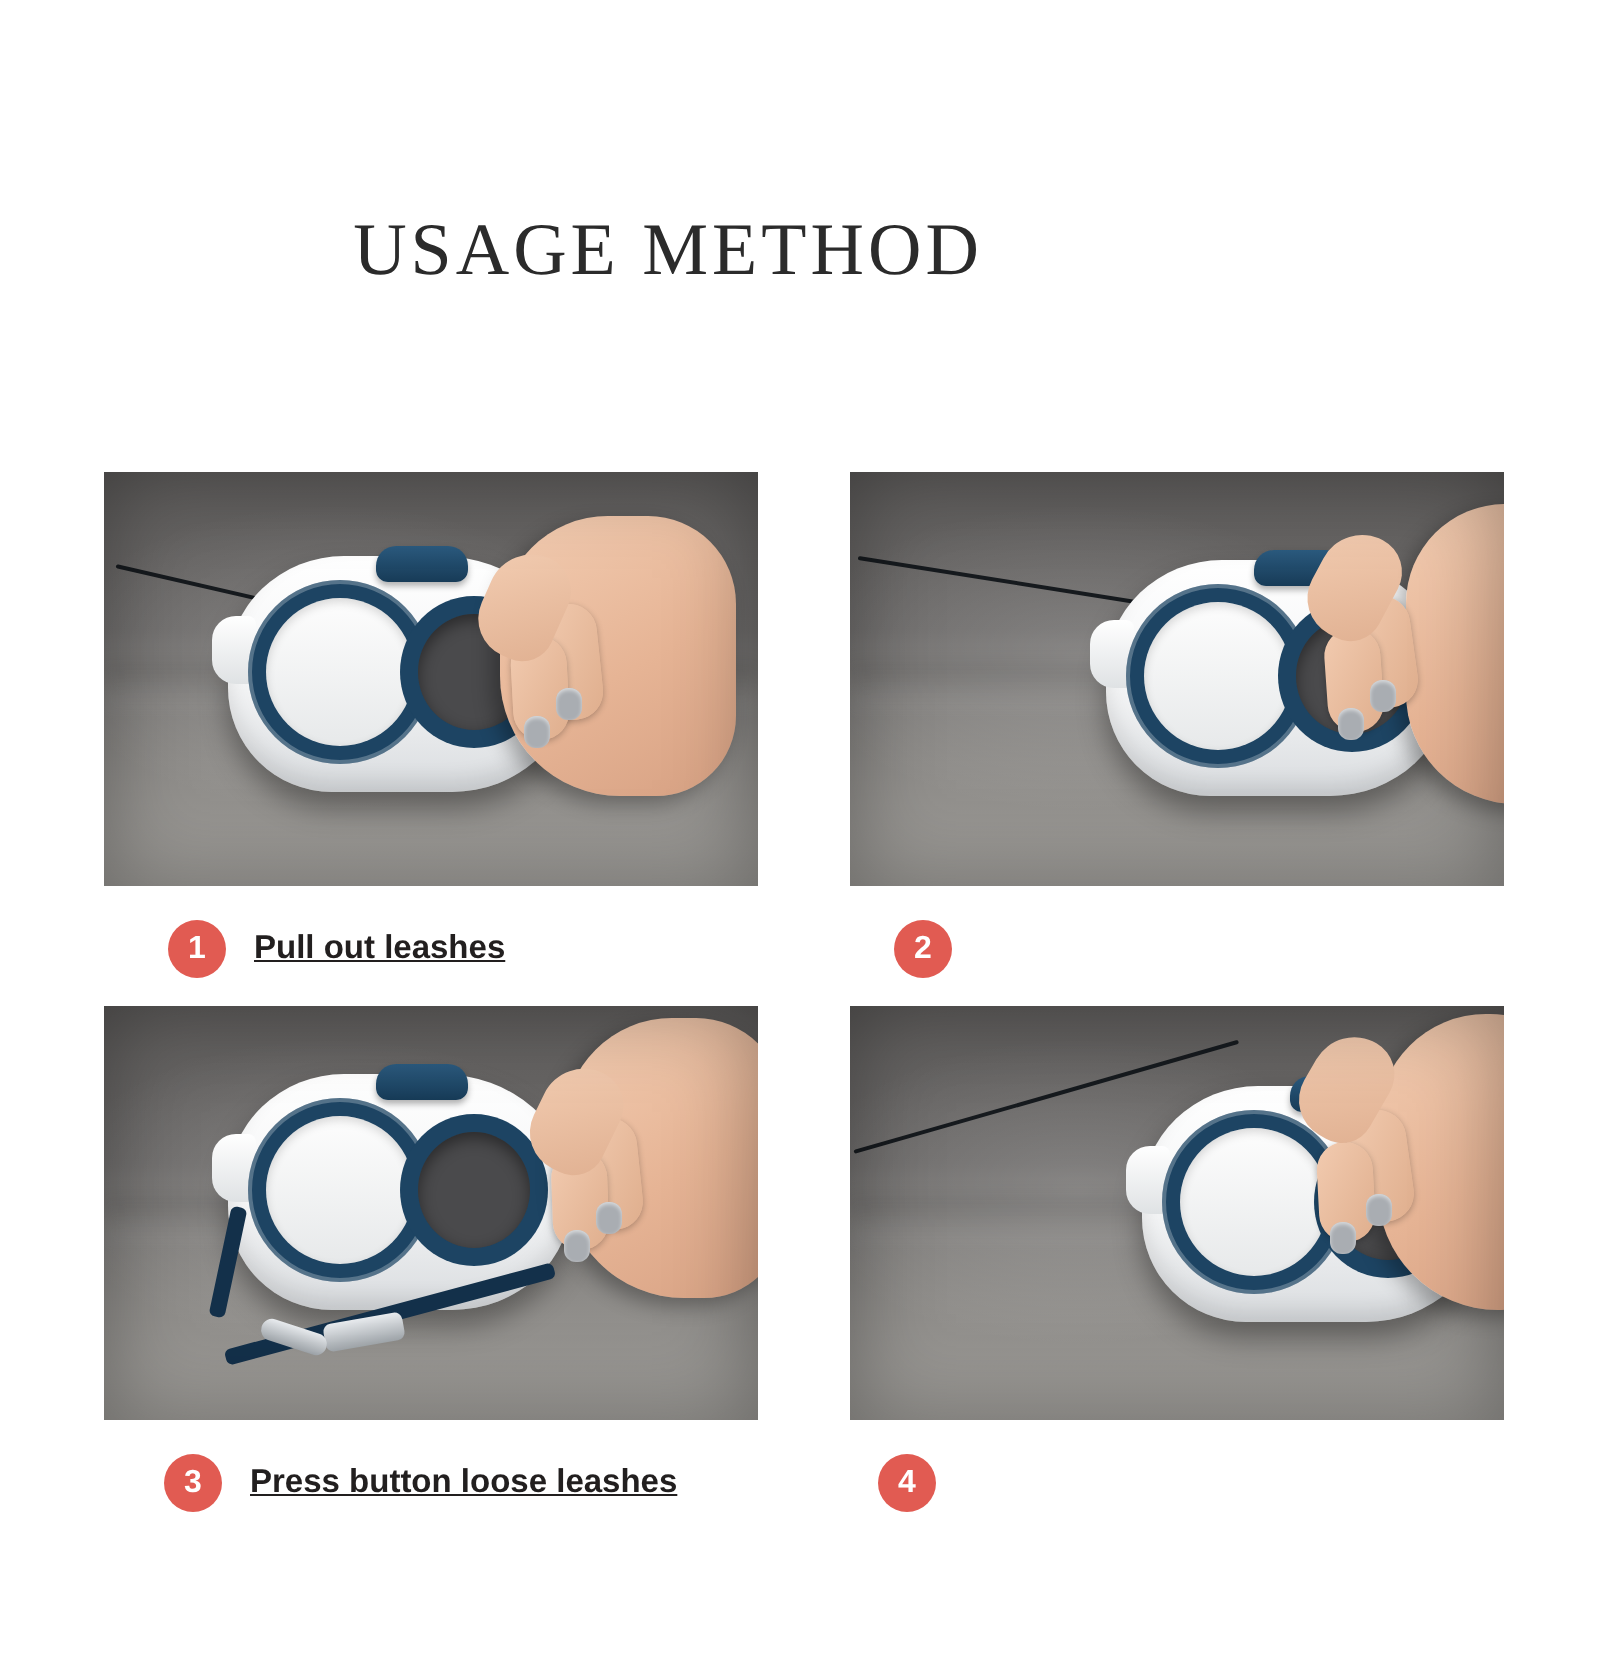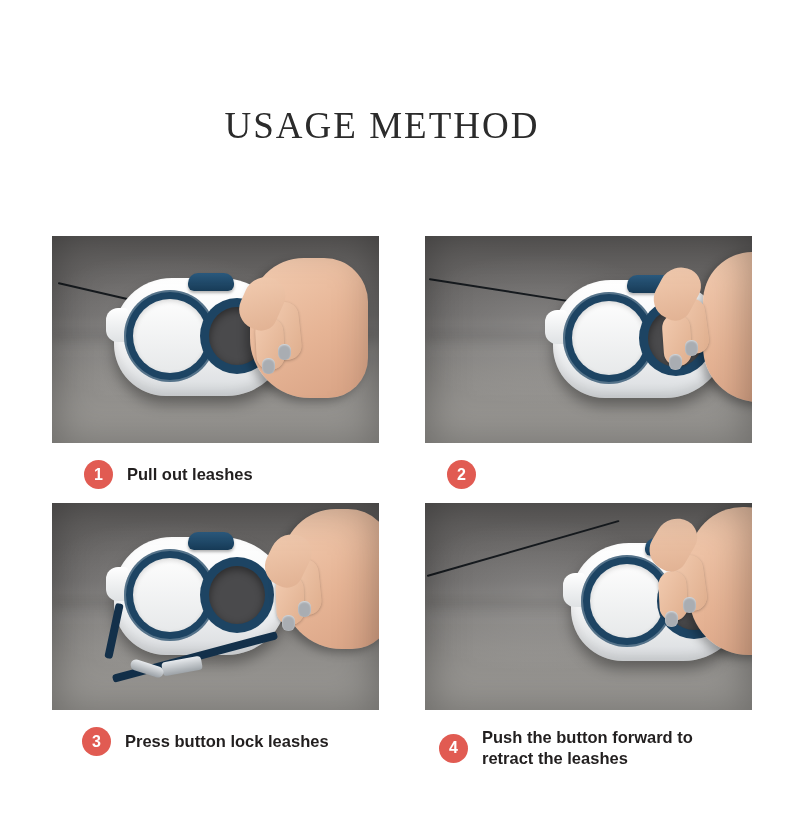--- a/index.html
+++ b/index.html
@@ -12,21 +12,20 @@
     height: 835px;
     font-family: "Liberation Sans", sans-serif;
     color: #231f20;
     overflow: hidden;
   }
   .page {
     position: relative;
     width: 668px;
     height: 835px;
     background: #ffffff;
-    padding-left: 48px;
   }
   .title {
     text-align: center;
     font-family: "Liberation Serif", serif;
     font-size: 37px;
     letter-spacing: 2px;
     color: #2b2b2b;
     padding-top: 104px;
     font-weight: 400;
   }
@@ -221,20 +220,21 @@
     display: flex;
     align-items: center;
     justify-content: center;
     font-family: "Liberation Sans", sans-serif;
   }
   .ctext {
     font-size: 16.5px;
     font-weight: 700;
     color: #221f1f;
     line-height: 1.28;
+    text-decoration: underline;
   }
   .ctext .l2 { display: block; }
   .cell.two .caption { padding-left: 22px; }
   .cell.four .caption { padding-left: 14px; }
   .cell.three .caption { padding-left: 30px; }
 </style>
 </head>
 <body>
 
 <div class="page">
@@ -327,21 +327,21 @@
           <div class="finger" style="left:4px; top:66px; width:28px; height:50px; transform:rotate(-2deg);"></div>
           <div class="nail" style="left:26px; top:92px;"></div>
           <div class="nail" style="left:10px; top:106px;"></div>
           <div class="thumb" style="left:-4px; top:24px; transform:rotate(26deg);"></div>
         </div>
         <div class="vign"></div>
       </div>
       <div class="caption">
         <div class="badge">3</div>
         <div class="ctext">
-          <span>Press button lock leashes</span>
+          <span>Press button loose leashes</span>
         </div>
       </div>
     </div>
 
     <div class="cell right four" style="margin-top:14px;">
       <div class="photo">
         <div class="bg"></div>
         <div class="floorline"></div>
         <div class="cord" style="left:2px; top:72px; width:200px; transform:rotate(-16deg);"></div>
         <div class="device" style="left:146px; top:40px;">
@@ -358,21 +358,17 @@
           <div class="finger" style="left:6px; top:48px; width:30px; height:56px; transform:rotate(-8deg);"></div>
           <div class="finger" style="left:-10px; top:64px; width:28px; height:50px; transform:rotate(-3deg);"></div>
           <div class="nail" style="left:14px; top:90px;"></div>
           <div class="nail" style="left:-4px; top:104px;"></div>
           <div class="thumb" style="left:-16px; top:10px; transform:rotate(30deg);"></div>
         </div>
         <div class="vign"></div>
       </div>
       <div class="caption">
         <div class="badge">4</div>
-        <div class="ctext">
-          <span class="l2">Push the button forward to</span>
-          <span class="l2">retract the leashes</span>
-        </div>
       </div>
     </div>
 
   </div>
 </div>
 
 </body></html>

